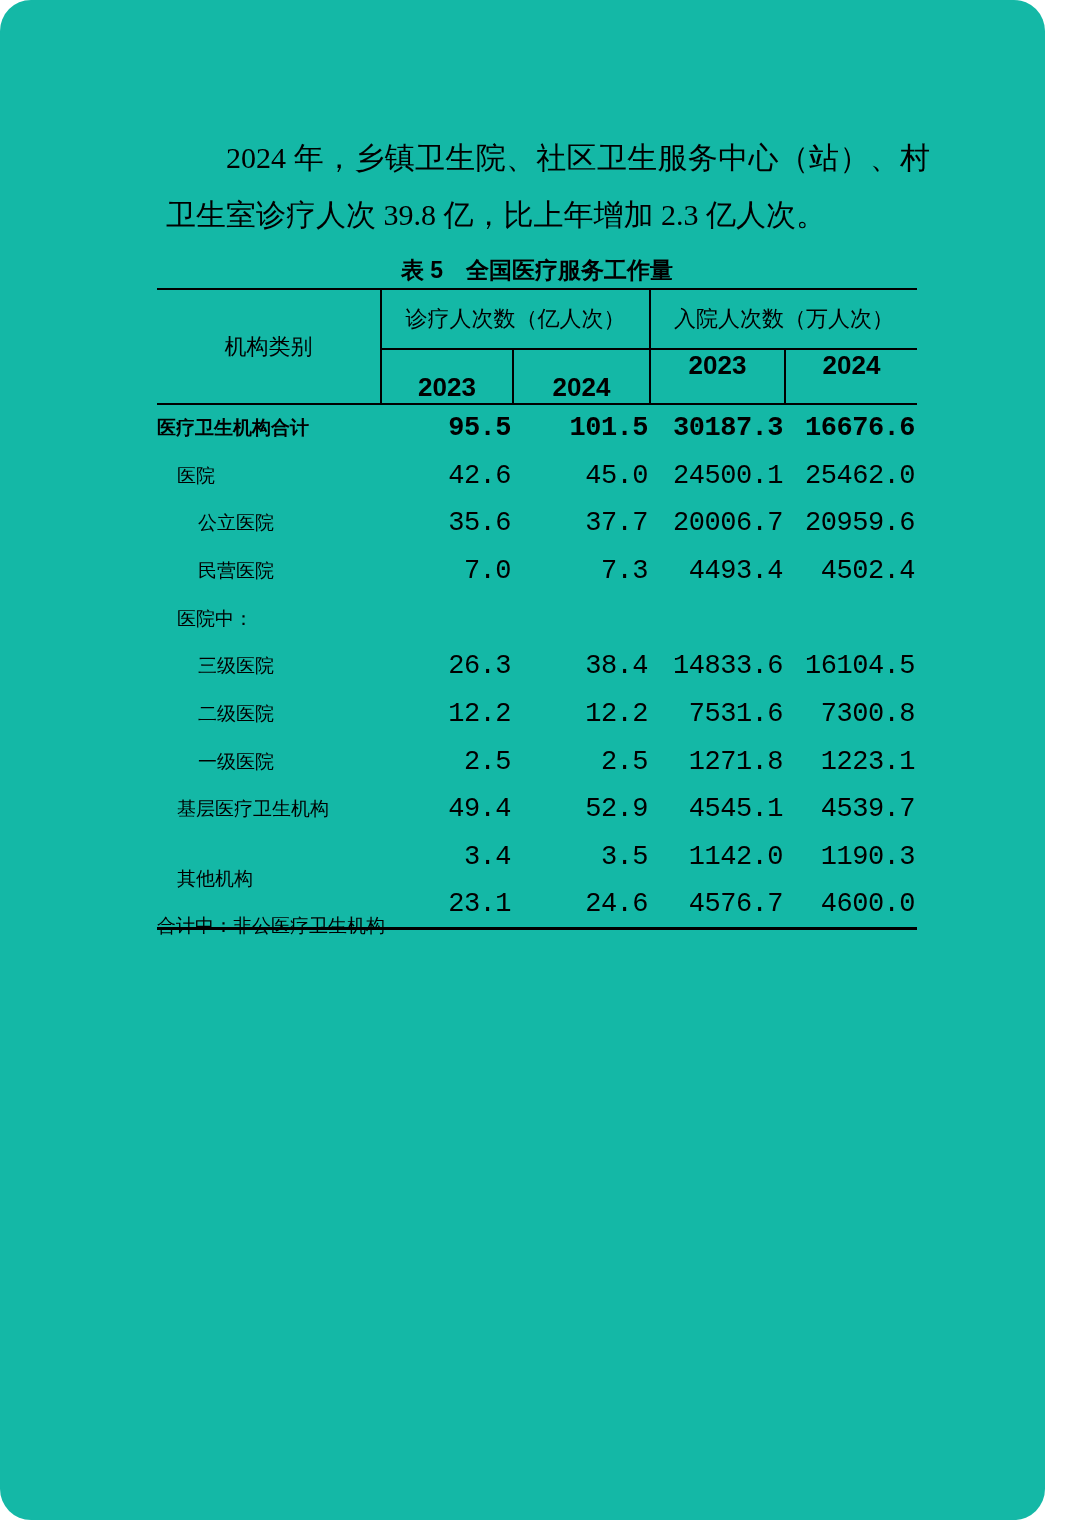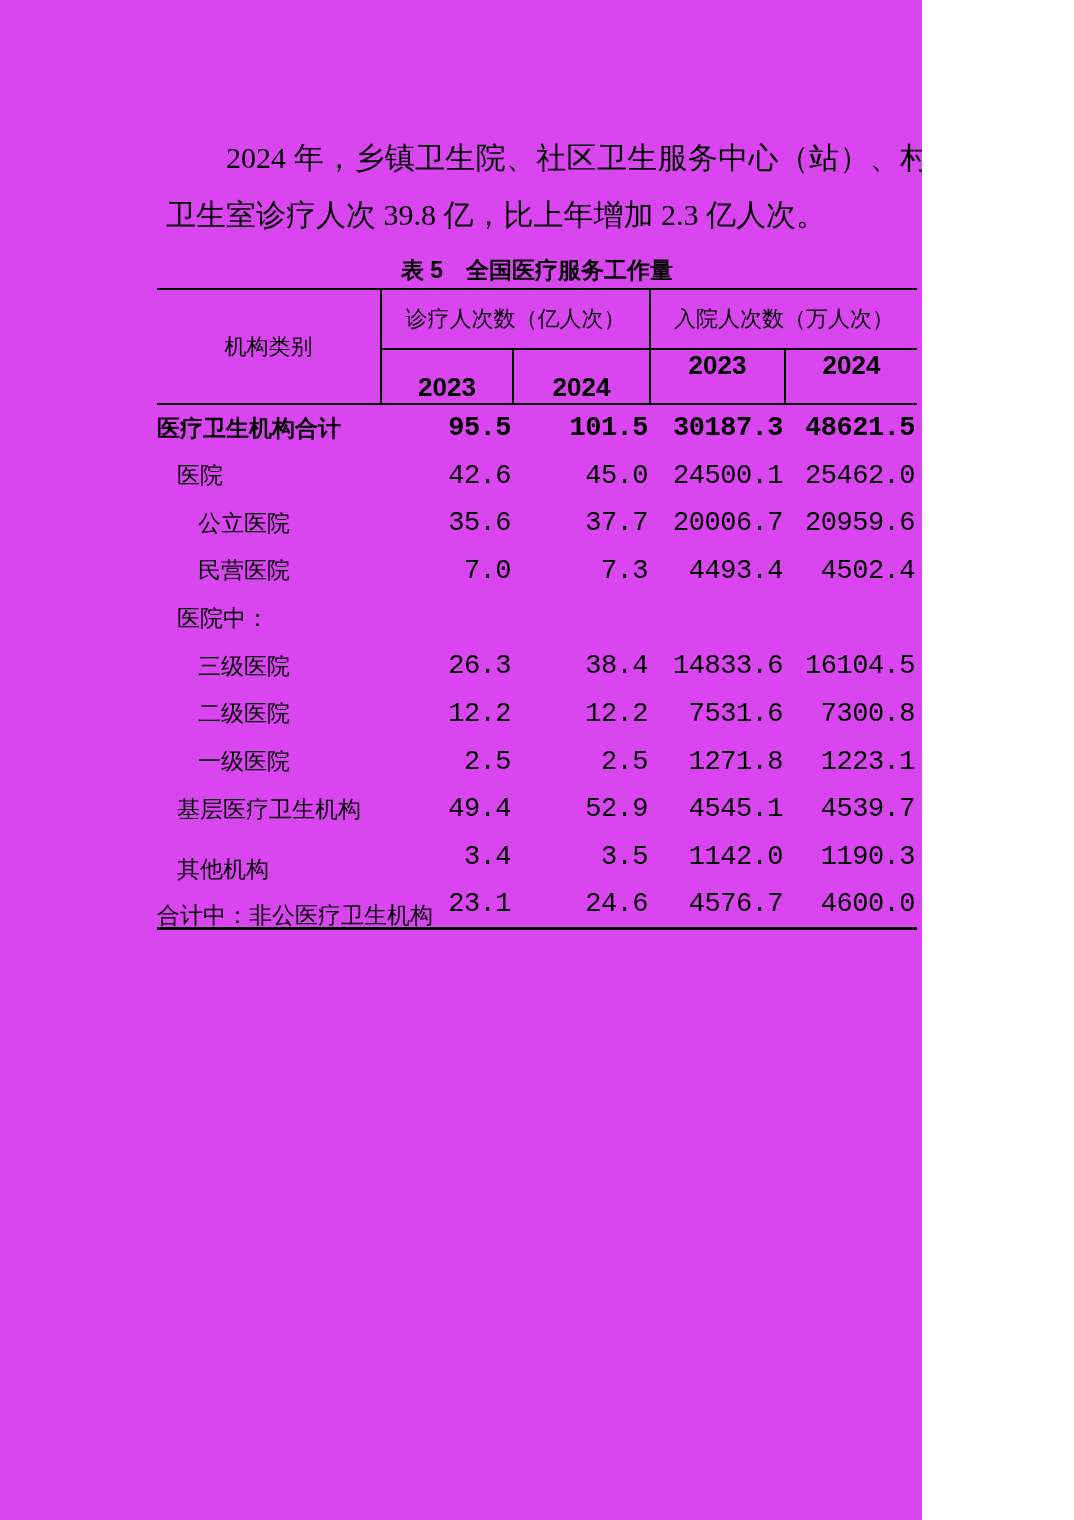--- a/index.html
+++ b/index.html
@@ -1,23 +1,24 @@
 <!DOCTYPE html>
 <html><head>
 <meta charset="utf-8">
 <style>
   html, body { margin: 0; padding: 0; background: #ffffff; }
   .page {
     position: relative;
-    width: 922px;
+    width: 1045px;
     height: 1520px;
-    background: #d946ef;
+    background: #14b8a6;
     font-family: "Liberation Serif", "DejaVu Serif", serif;
     color: #000000;
     overflow: hidden;
+    border-radius: 31px;
   }
   .para {
     position: absolute;
     left: 166px;
     width: 764px;
     margin: 0;
     font-size: 30px;
     line-height: 57px;
     text-align: justify;
     text-justify: inter-ideograph;
@@ -76,38 +77,38 @@
     font-size: 26px;
     text-align: center;
   }
   th.yr-bottom { vertical-align: bottom; padding-bottom: 8px; }
   th.yr-top    { vertical-align: top;    padding-top: 5px; }
   th.y1, th.y2, th.y3 { border-right: 2px solid #000; }
   tbody tr { height: 47.7px; }
   tbody th.lbl {
     font-family: "Liberation Serif", "DejaVu Serif", serif;
     font-weight: normal;
-    font-size: 23px;
+    font-size: 19px;
     text-align: left;
     vertical-align: middle;
     white-space: nowrap;
   }
   tbody tr.ind1 th.lbl { padding-left: 20px; }
   tbody tr.ind2 th.lbl { padding-left: 41px; }
   tbody td.num {
     font-family: Liberation Mono, monospace;
     font-weight: normal;
     font-size: 27px;
     text-align: right;
     vertical-align: middle;
     padding-right: 2px;
     letter-spacing: -0.5px;
   }
   tbody tr.bold th.lbl, tbody tr.bold td.num { font-weight: bold; }
-  tbody tr.label-low th.lbl .lbl-text { position: relative; top: 12px; }
+  tbody tr.label-low th.lbl .lbl-text { position: relative; top: 22px; }
 </style>
 </head>
 <body>
 
 <div class="page">
 
   <p class="para" id="para1">2024 年，乡镇卫生院、社区卫生服务中心（站）、村卫生室诊疗人次 39.8 亿，比上年增加 2.3 亿人次。</p>
 
   <div class="tbl-title">表 5　全国医疗服务工作量</div>
 
@@ -131,21 +132,21 @@
         <th class="yr yr-top y3">2023</th>
         <th class="yr yr-top y4">2024</th>
       </tr>
     </thead>
     <tbody id="tbody">
   <tr class="ind0 bold">
     <th class="lbl"><span class="lbl-text">医疗卫生机构合计</span></th>
     <td class="num">95.5</td>
     <td class="num">101.5</td>
     <td class="num">30187.3</td>
-    <td class="num">48621.5</td>
+    <td class="num">16676.6</td>
   </tr>
 
   <tr class="ind1">
     <th class="lbl"><span class="lbl-text">医院</span></th>
     <td class="num">42.6</td>
     <td class="num">45.0</td>
     <td class="num">24500.1</td>
     <td class="num">25462.0</td>
   </tr>
 

